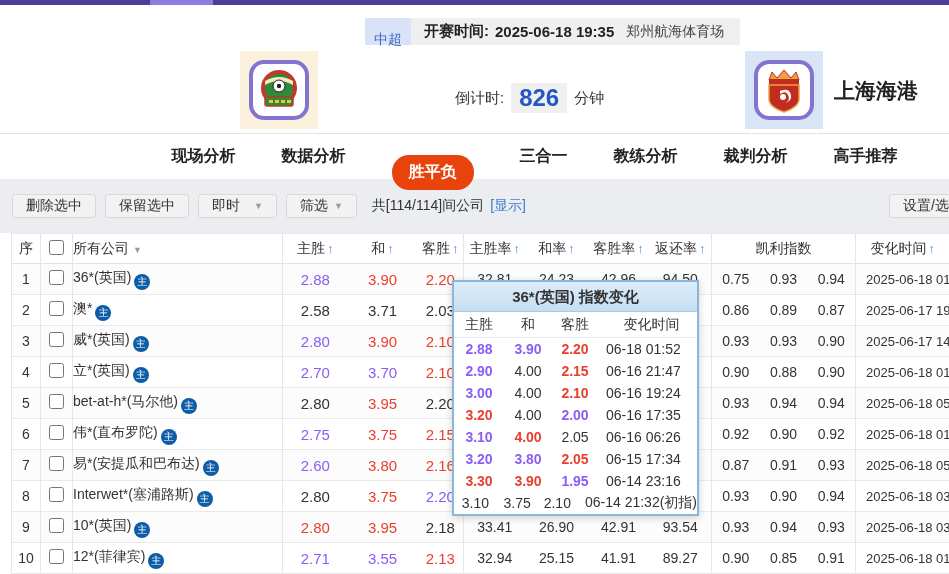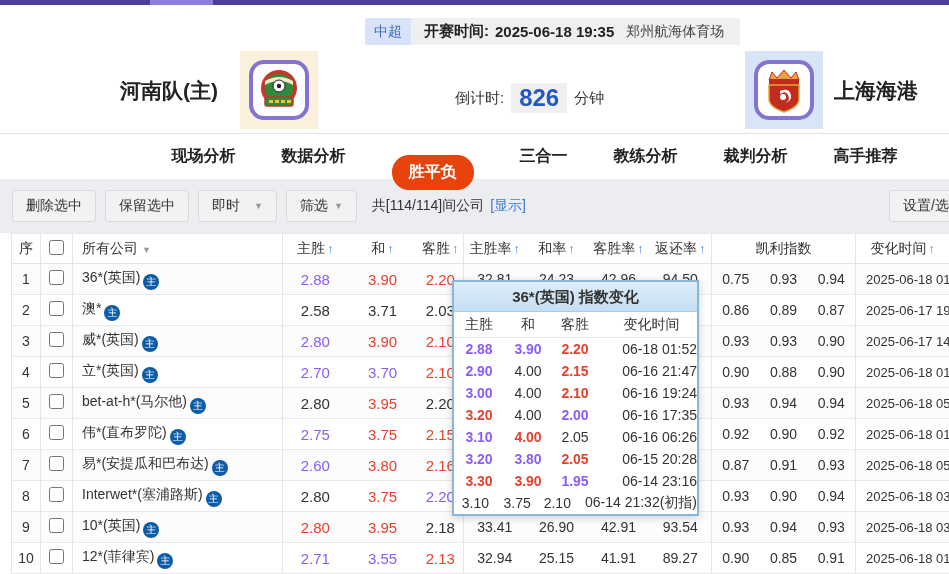--- a/index.html
+++ b/index.html
@@ -5,21 +5,21 @@
   * { margin:0; padding:0; box-sizing:border-box; }
   html,body { width:949px; height:574px; overflow:hidden; background:#fff;
     font-family:"Liberation Sans","DejaVu Sans",sans-serif; color:#333; }
   .topbar { position:relative; height:5px; background:#4c3d99; }
   .topbar .seg { position:absolute; left:150px; top:0; width:63px; height:5px; background:#8d7de0; }
 
   
   .match-header { position:relative; height:128px; background:#fff; }
   .info-bar { position:absolute; left:365px; top:13px; height:27px; background:#efefef;
     display:flex; align-items:center; padding-right:16px; border-radius:2px; white-space:nowrap; }
-  .league-badge { background:#d9e3f8; color:#3e68c6; font-size:14px; padding:0 9px; height:27px;
+  .league-badge { background:#d9e3f8; color:#3e68c6; font-size:14px; padding:8px 9px; height:27px;
     line-height:27px; border-radius:2px 0 0 2px; }
   .kickoff-label,.kickoff-value { font-weight:bold; font-size:15px; color:#222; }
   .kickoff-label { margin-left:13px; }
   .kickoff-value { margin-left:6px; }
   .venue { margin-left:12px; font-size:14px; color:#444; }
   .home-name { position:absolute; left:120px; top:72px; font-size:21px; font-weight:bold; color:#222; }
   .away-name { position:absolute; left:834px; top:72px; font-size:21px; font-weight:bold; color:#222; }
   .logo-box { position:absolute; top:46px; width:78px; height:78px; display:flex; align-items:center; justify-content:center; }
   .logo-home { left:240px; background:#faf0db; }
   .logo-away { left:745px; background:#d8e5f6; }
@@ -28,42 +28,42 @@
   .countdown .val { font-size:24px; font-weight:bold; color:#2456c5; background:#f0f0f0; padding:1px 8px; margin:0 7px; }
 
   
   .tabs-row { height:46px; border-top:1px solid #e2e2e2; display:flex; align-items:center;
     justify-content:center; gap:46px; padding-left:120px; background:#fff; }
   .tab { font-size:16px; font-weight:bold; color:#222; cursor:pointer; white-space:nowrap; }
   .tab.active { background:#e8430c; color:#fff; border-radius:17px; padding:7px 17px;margin-top:32px; }
 
   
   .toolbar { height:54px; background:#ebedf1; display:flex; align-items:center; padding-left:12px; }
-  .tbtn { background:#f2f2f2; border:1px solid #d9d9d9; border-radius:3px; height:32px; font-size:14px;
+  .tbtn { background:#f2f2f2; border:1px solid #d9d9d9; border-radius:3px; height:24px; font-size:14px;
     color:#333; padding:0 13px; margin-right:9px; display:flex; align-items:center; cursor:pointer;
     font-family:inherit; white-space:nowrap; }
   .tbtn .caret { color:#999; font-size:9px; margin-left:14px; }
   .tbtn.filter .caret { margin-left:6px; }
   .count-text { font-size:14px; color:#333; margin-left:6px; white-space:nowrap; }
   .show-link { color:#3b7bd4; font-size:14px; margin-left:6px; cursor:pointer; text-decoration:none; }
   .settings-btn { margin-left:auto; margin-right:-14px; }
 
   
   .odds-table { margin-left:11px; width:938px; border-collapse:collapse; table-layout:fixed;
     border-left:1px solid #e6e6e6; }
   .odds-table th,.odds-table td { font-weight:normal; font-size:14px; text-align:center;
     overflow:hidden; white-space:nowrap; }
   .odds-table thead tr { height:30px; }
   .odds-table tbody tr { height:31px; border-bottom:1px solid #e9e9e9; }
   .odds-table thead tr { border-bottom:1px solid #e3e3e3; border-top:1px solid #e9e9e9; }
   .odds-table tbody tr:nth-child(odd) { background:#fcfcfc; }
   .col-div { border-right:1px solid #e6e6e6; }
   .sort-arrow { color:#3e87d6; font-size:13px; margin-left:2px; }
   .filter-caret { color:#999; font-size:9px; margin-left:4px; }
-  td.company-cell,th.company-cell { text-align:left; padding-left:9px; }
+  td.company-cell,th.company-cell { text-align:left; }
   .company-badge { display:inline-block; width:16px; height:16px; line-height:16px; border-radius:50%;
     background:#0d5ca8; color:#fff; font-size:10px; text-align:center; margin-left:3px; vertical-align:-3px; }
   td.time-cell,.sliver td { font-size:13px; }
   td.time-cell { text-align:left; padding-left:10px; color:#333; }
   .g { color:#8b5cf6; font-weight:bold; }
   .r { color:#e8402d; font-weight:bold; }
   .k { color:#333; font-weight:normal; }
   td.odd-cell { font-size:15px; }
   input[type=checkbox] { width:15px; height:15px; accent-color:#fff; }
   .sliver { height:6px !important; }
@@ -71,38 +71,37 @@
   
   .popup { position:absolute; left:452px; top:280px; width:247px; background:#fff;
     border:2px solid #8ab6da; box-shadow:0 2px 8px rgba(0,0,0,.18); z-index:10; }
   .popup-title { height:30px; line-height:30px; text-align:center; font-size:15px; font-weight:bold;
     color:#333; background:linear-gradient(#ddedfa,#c6def1); border-bottom:1px solid #a8cae4; }
   .popup-row { display:flex; align-items:center; height:22px; font-size:14px; }
   .popup-head { height:26px; border-bottom:1px solid #e0ecf6; }
   .pc1 { width:50px; text-align:center; }
   .pc2 { width:48px; text-align:center; }
   .pc3 { width:46px; text-align:center; }
-  .pc4 { flex:1; text-align:right; padding-left:8px; white-space:nowrap; }
+  .pc4 { flex:1; text-align:left; padding-left:8px; white-space:nowrap; }
   .popup-head span { color:#333; font-weight:normal; }
 </style>
 </head>
 <body>
 
 <div class="topbar">
     <div class="seg"></div>
   </div>
 
 <div class="match-header">
   <div class="info-bar">
     <span class="league-badge">中超</span>
     <span class="kickoff-label">开赛时间:</span>
     <span class="kickoff-value">2025-06-18 19:35</span>
     <span class="venue">郑州航海体育场</span>
   </div>
-  <div class="home-name">河南队(主)</div>
   <div class="logo-box logo-home">
     <svg width="62" height="62" viewBox="0 0 62 62">
       <rect x="3" y="3" width="56" height="56" rx="13" fill="#fff" stroke="#8474cf" stroke-width="4"></rect>
       <circle cx="31" cy="29" r="18" fill="#c0392b"></circle>
       <circle cx="31" cy="29" r="14" fill="#2e8b3a"></circle>
       <path d="M17 26 Q31 18 45 26 L45 22 Q31 14 17 22 Z" fill="#f5e9c8"></path>
       <circle cx="31" cy="27" r="6" fill="#fff" stroke="#222" stroke-width="1"></circle>
       <circle cx="31" cy="27" r="2.2" fill="#222"></circle>
       <rect x="17" y="38" width="28" height="9" rx="2" fill="#2e8b3a" stroke="#c0392b" stroke-width="1.5"></rect>
       <rect x="21" y="41" width="4" height="3" fill="#f2c230"></rect>
@@ -404,21 +403,21 @@
       <div class="popup-row">
         <span class="pc1 g">3.10</span>
         <span class="pc2 r">4.00</span>
         <span class="pc3 k">2.05</span>
         <span class="pc4">06-16 06:26</span>
       </div>
       <div class="popup-row">
         <span class="pc1 g">3.20</span>
         <span class="pc2 g">3.80</span>
         <span class="pc3 r">2.05</span>
-        <span class="pc4">06-15 20:28</span>
+        <span class="pc4">06-15 17:34</span>
       </div>
       <div class="popup-row">
         <span class="pc1 r">3.30</span>
         <span class="pc2 r">3.90</span>
         <span class="pc3 g">1.95</span>
         <span class="pc4">06-14 23:16</span>
       </div>
       <div class="popup-row">
         <span class="pc1 k">3.10</span>
         <span class="pc2 k">3.75</span>

